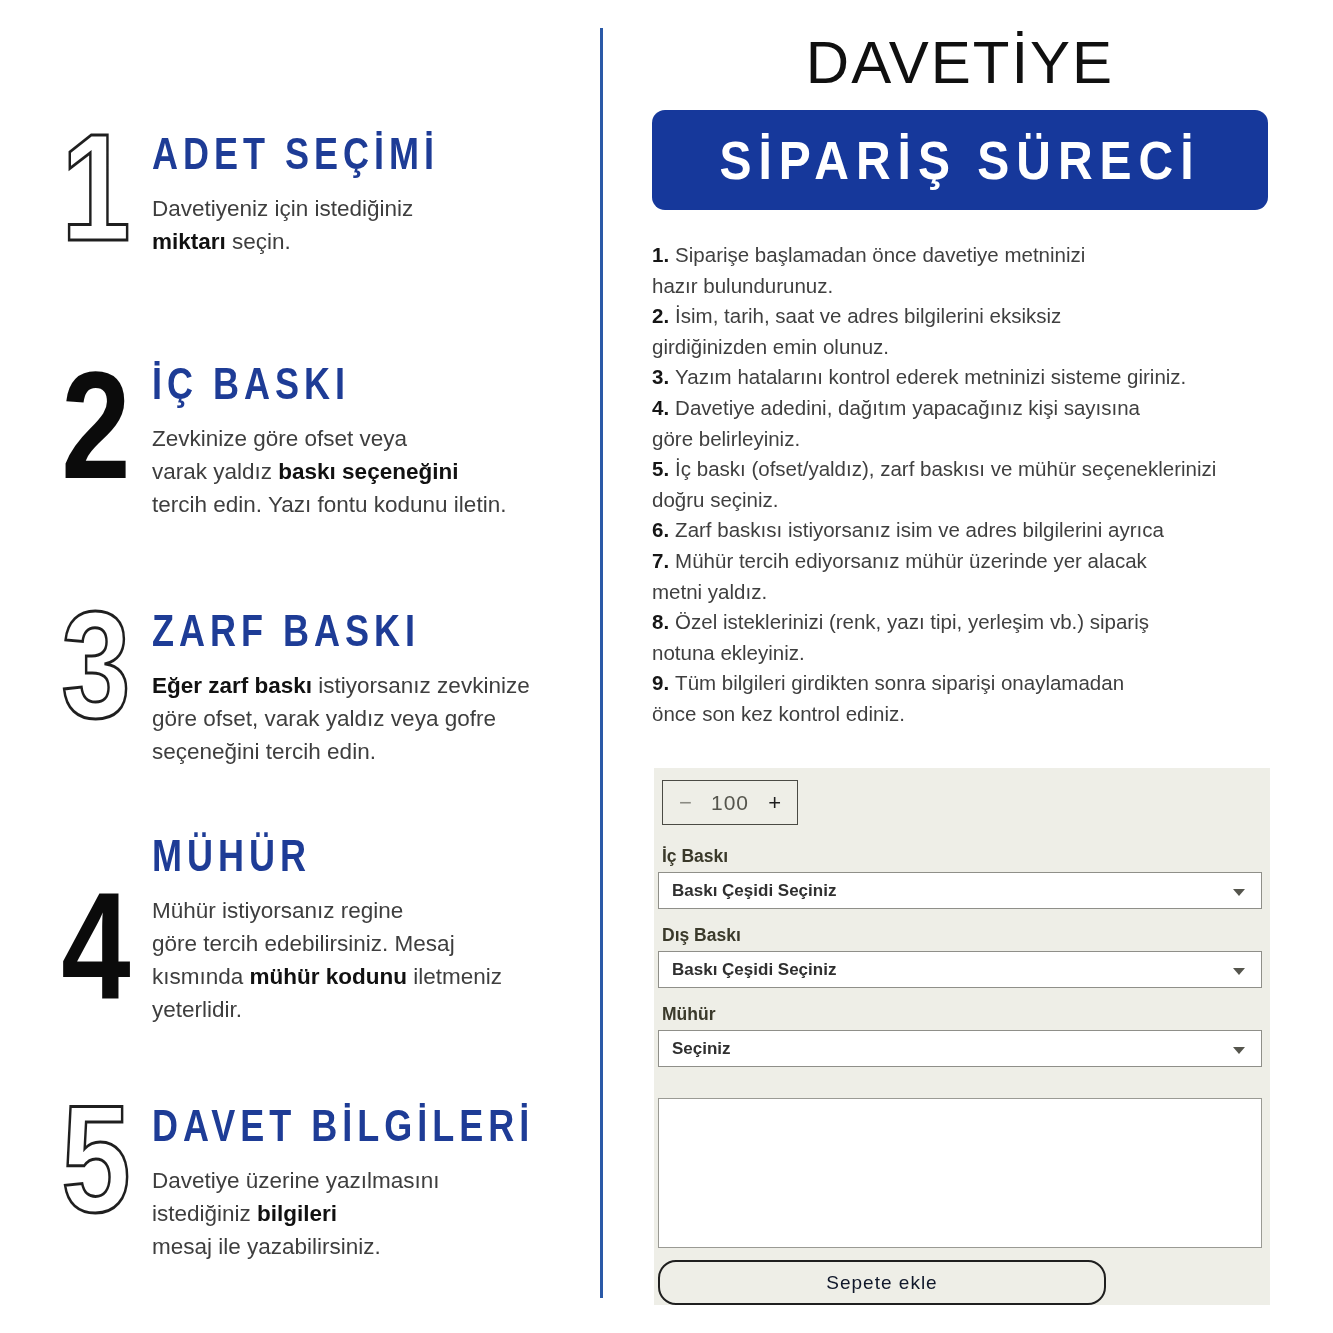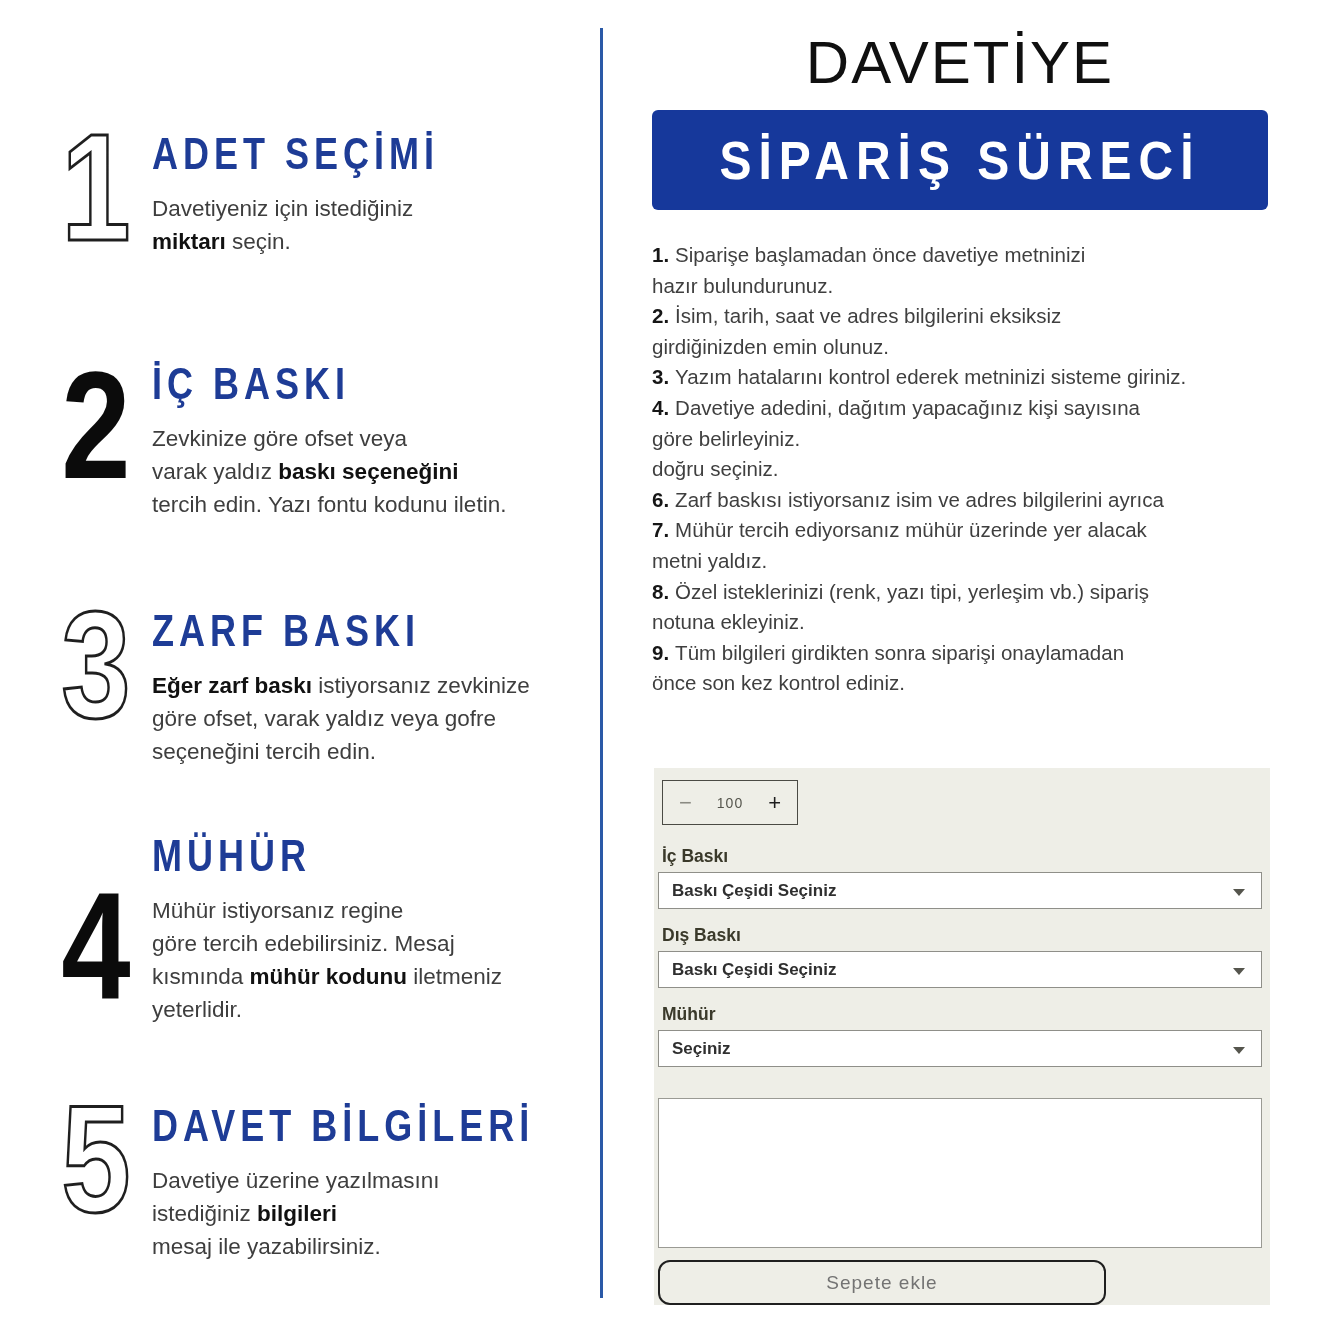--- a/index.html
+++ b/index.html
@@ -24,53 +24,53 @@
   .off-b{margin-top:-2px;}    
   .off-c{margin-top:46px;}    
 
   
   .divider{position:absolute;left:600px;top:28px;width:3px;height:1270px;background:#2a59a7;}
 
   
   .r-title{position:absolute;left:652px;top:28px;width:616px;text-align:center;
            font-size:60px;font-weight:400;letter-spacing:2px;color:#101010;}
   .banner{position:absolute;left:652px;top:110px;width:616px;height:100px;background:#16389b;
-          border-radius:6px;display:flex;align-items:center;justify-content:center;}
+          border-radius:13px;display:flex;align-items:center;justify-content:center;}
   .banner span{color:#ffffff;font-size:48px;font-weight:800;letter-spacing:7px;
                transform:scaleY(1.1);white-space:nowrap;}
 
   .plist{position:absolute;left:652px;top:240px;width:648px;font-size:20.5px;
          line-height:30.6px;color:#3f3f3f;}
   .plist .ln{font-weight:700;color:#161616;margin-right:6px;}
   .plist div{white-space:nowrap;}
 
   
   .panel{position:absolute;left:654px;top:768px;width:616px;height:537px;background:#eeeee7;}
   .stepper{position:absolute;left:8px;top:12px;width:136px;height:45px;border:1.5px solid #4a4a44;
            display:flex;align-items:center;justify-content:space-between;padding:0 16px;
            box-sizing:border-box;}
   .stepper .minus{color:#8a8a82;font-size:22px;cursor:default;}
-  .stepper .qty{color:#55554d;font-size:14px;letter-spacing:1px;}
+  .stepper .qty{color:#55554d;font-size:21px;letter-spacing:1px;}
   .stepper .plus{color:#1e1e1e;font-size:22px;cursor:default;}
 
   .f-label{position:absolute;left:8px;font-size:17.5px;font-weight:700;color:#3a392a;}
   .dropdown{position:absolute;left:4px;width:604px;height:37px;background:#ffffff;
             border:1px solid #8f8f89;box-sizing:border-box;display:flex;align-items:center;font-weight:bold;}
   .dropdown .dd-text{padding-left:13px;font-size:17px;color:#2f2f2f;}
   .dd-arrow{position:absolute;right:16px;top:16px;width:0;height:0;
             border-left:6px solid transparent;border-right:6px solid transparent;
             border-top:7px solid #55554d;}
   .lbl1{top:78px;}  .dd1{top:104px;}
   .lbl2{top:157px;} .dd2{top:183px;}
   .lbl3{top:236px;} .dd3{top:262px;}
   .lbl4{top:304px;}
   .notes{position:absolute;left:4px;top:330px;width:604px;height:150px;background:#ffffff;
          border:1px solid #9a9a94;box-sizing:border-box;resize:none;font-family:inherit;}
   .submit{position:absolute;left:4px;top:492px;width:448px;height:45px;border:2px solid #1f1f1f;
-          border-radius:12px;background:transparent;font-size:19px;color:#737373;
+          border-radius:18px;background:transparent;font-size:19px;color:#0f172a;
           letter-spacing:1px;font-family:inherit;cursor:pointer;}
 </style>
 </head>
 <body>
 
 <div id="page">
 
   <div class="step" style="top:138px;">
     <div class="step-num num-outline off-a"><span>1</span></div>
     <div class="step-body">
@@ -140,20 +140,21 @@
   </div>
 
   <div class="plist">
     <div><b class="ln">1.</b><span>Siparişe başlamadan önce davetiye metninizi</span></div>
     <div><span>hazır bulundurunuz.</span></div>
     <div><b class="ln">2.</b><span>İsim, tarih, saat ve adres bilgilerini eksiksiz</span></div>
     <div><span>girdiğinizden emin olunuz.</span></div>
     <div><b class="ln">3.</b><span>Yazım hatalarını kontrol ederek metninizi sisteme giriniz.</span></div>
     <div><b class="ln">4.</b><span>Davetiye adedini, dağıtım yapacağınız kişi sayısına</span></div>
     <div><span>göre belirleyiniz.</span></div>
+    <div><b class="ln">5.</b><span>İç baskı (ofset/yaldız), zarf baskısı ve mühür seçeneklerinizi</span></div>
     <div><span>doğru seçiniz.</span></div>
     <div><b class="ln">6.</b><span>Zarf baskısı istiyorsanız isim ve adres bilgilerini ayrıca</span></div>
     <div><b class="ln">7.</b><span>Mühür tercih ediyorsanız mühür üzerinde yer alacak</span></div>
     <div><span>metni yaldız.</span></div>
     <div><b class="ln">8.</b><span>Özel isteklerinizi (renk, yazı tipi, yerleşim vb.) sipariş</span></div>
     <div><span>notuna ekleyiniz.</span></div>
     <div><b class="ln">9.</b><span>Tüm bilgileri girdikten sonra siparişi onaylamadan</span></div>
     <div><span>önce son kez kontrol ediniz.</span></div>
   </div>
 

